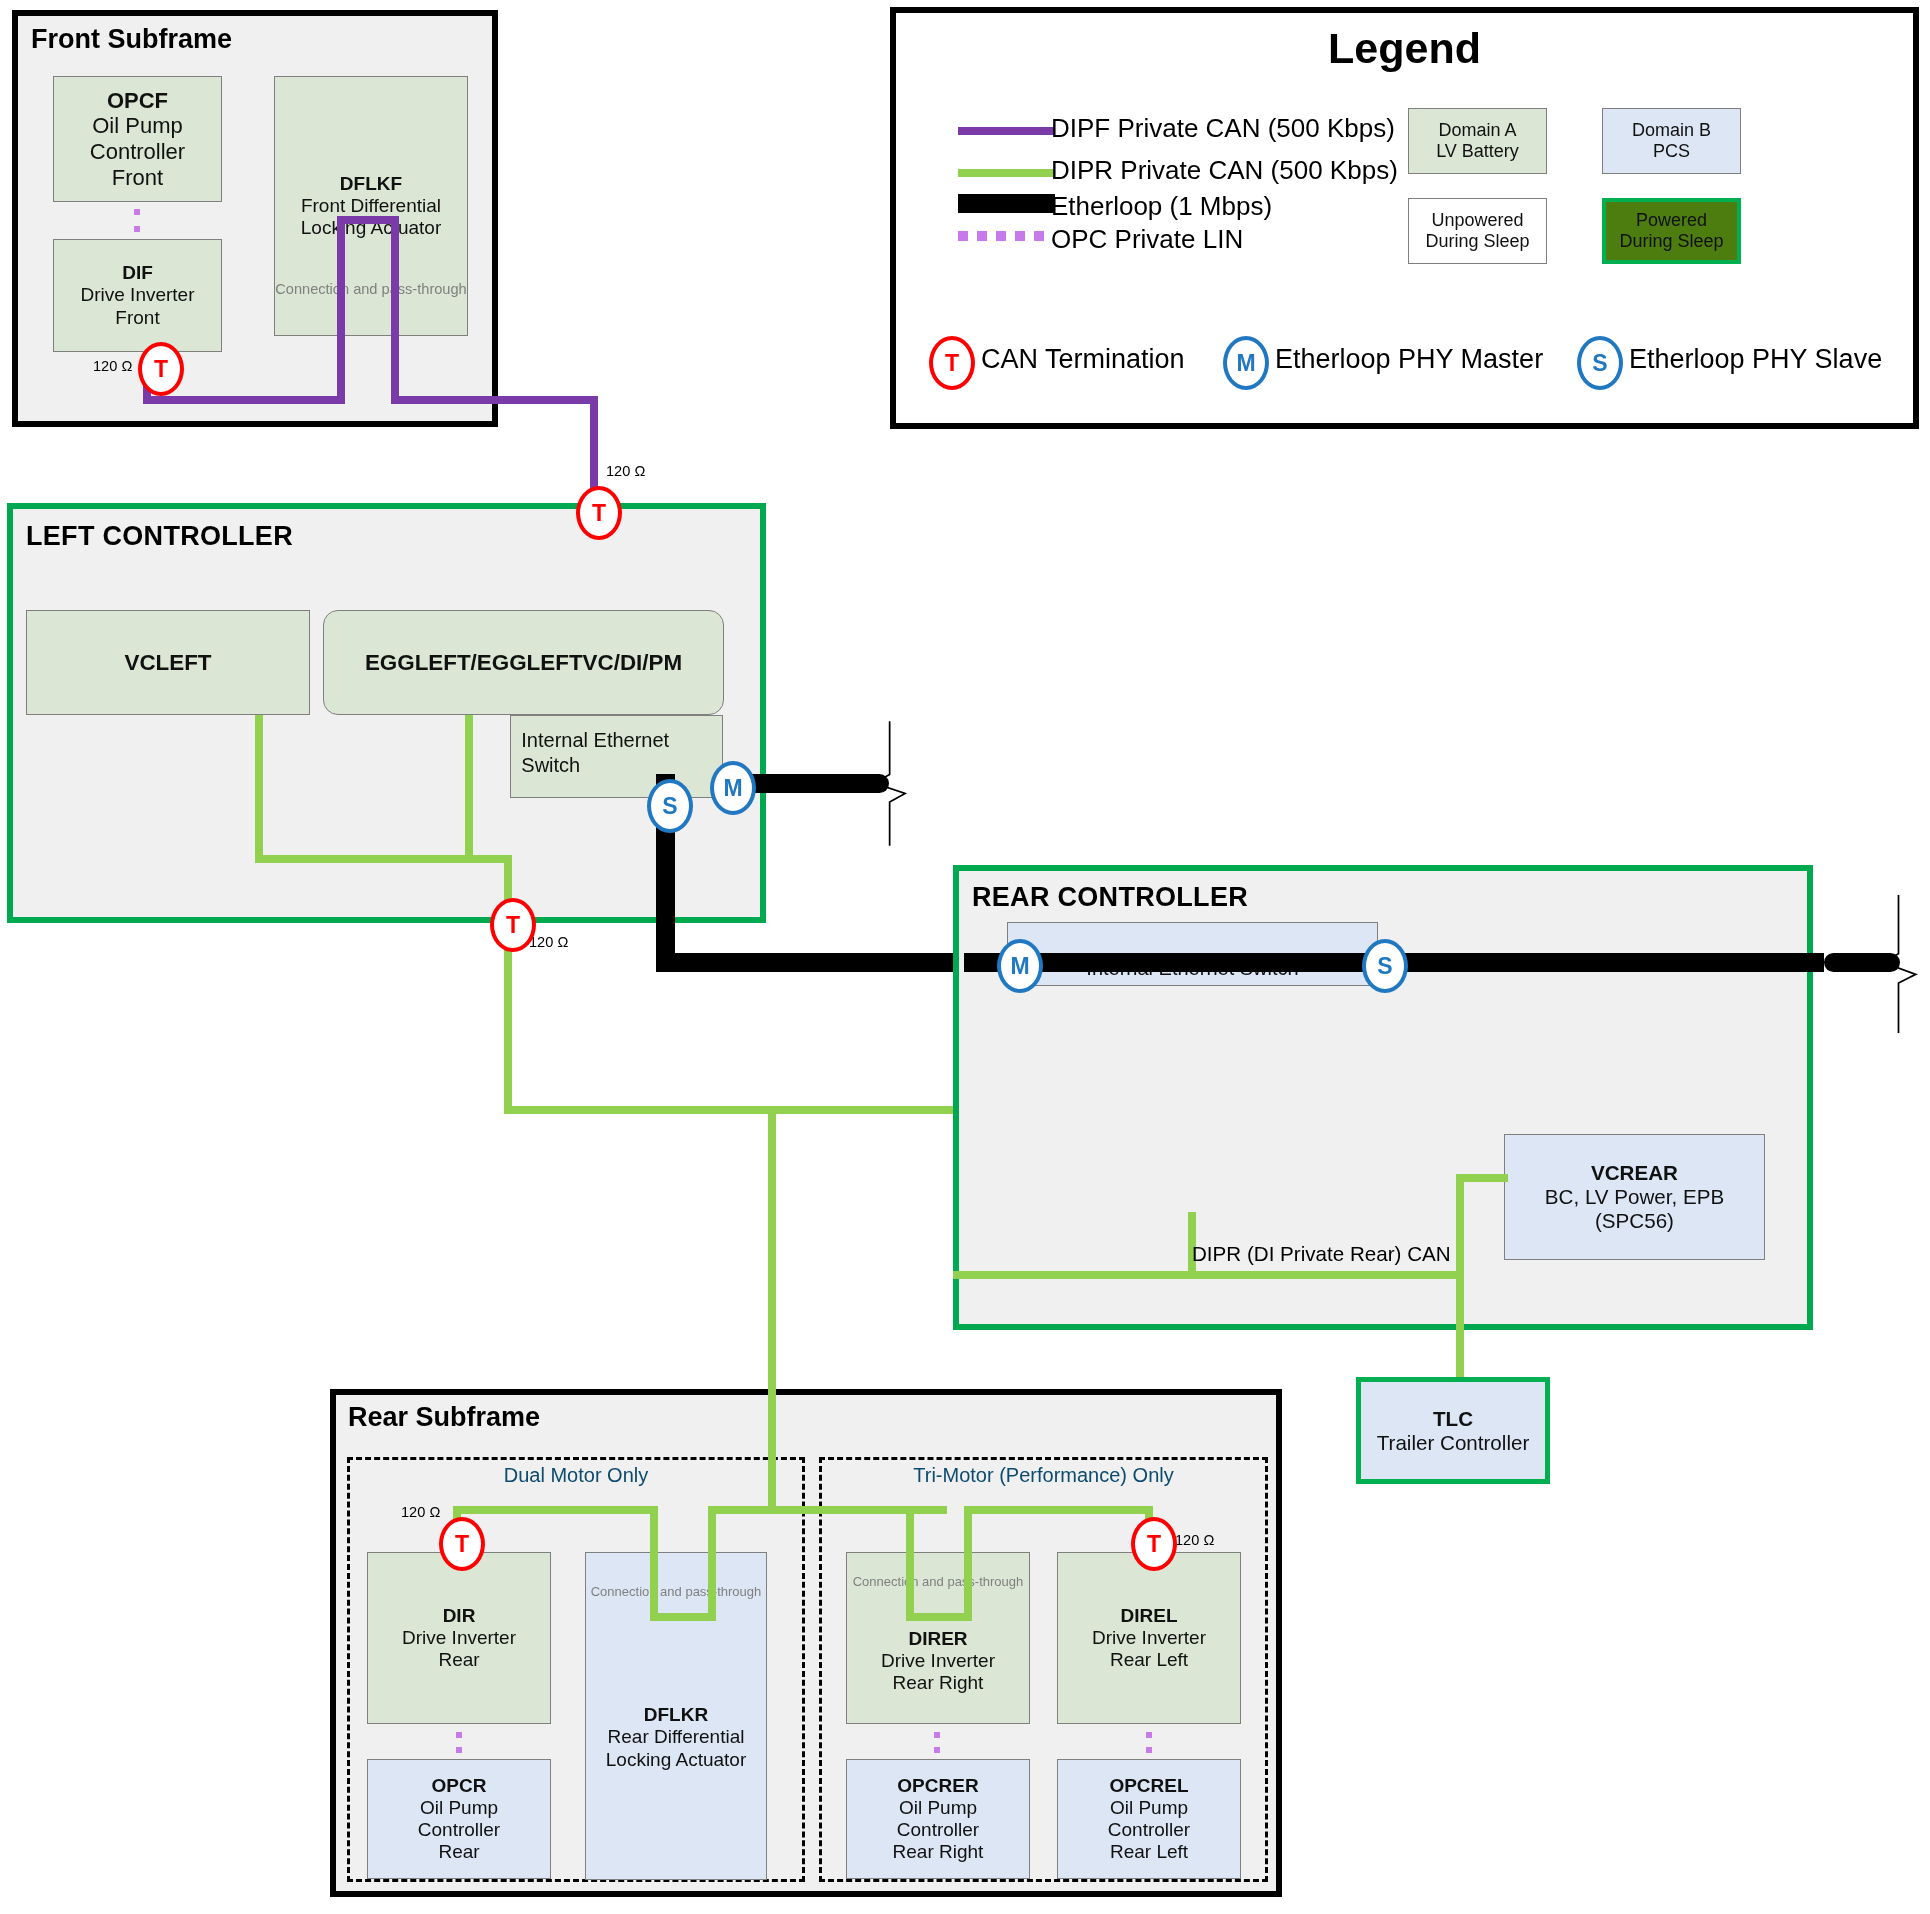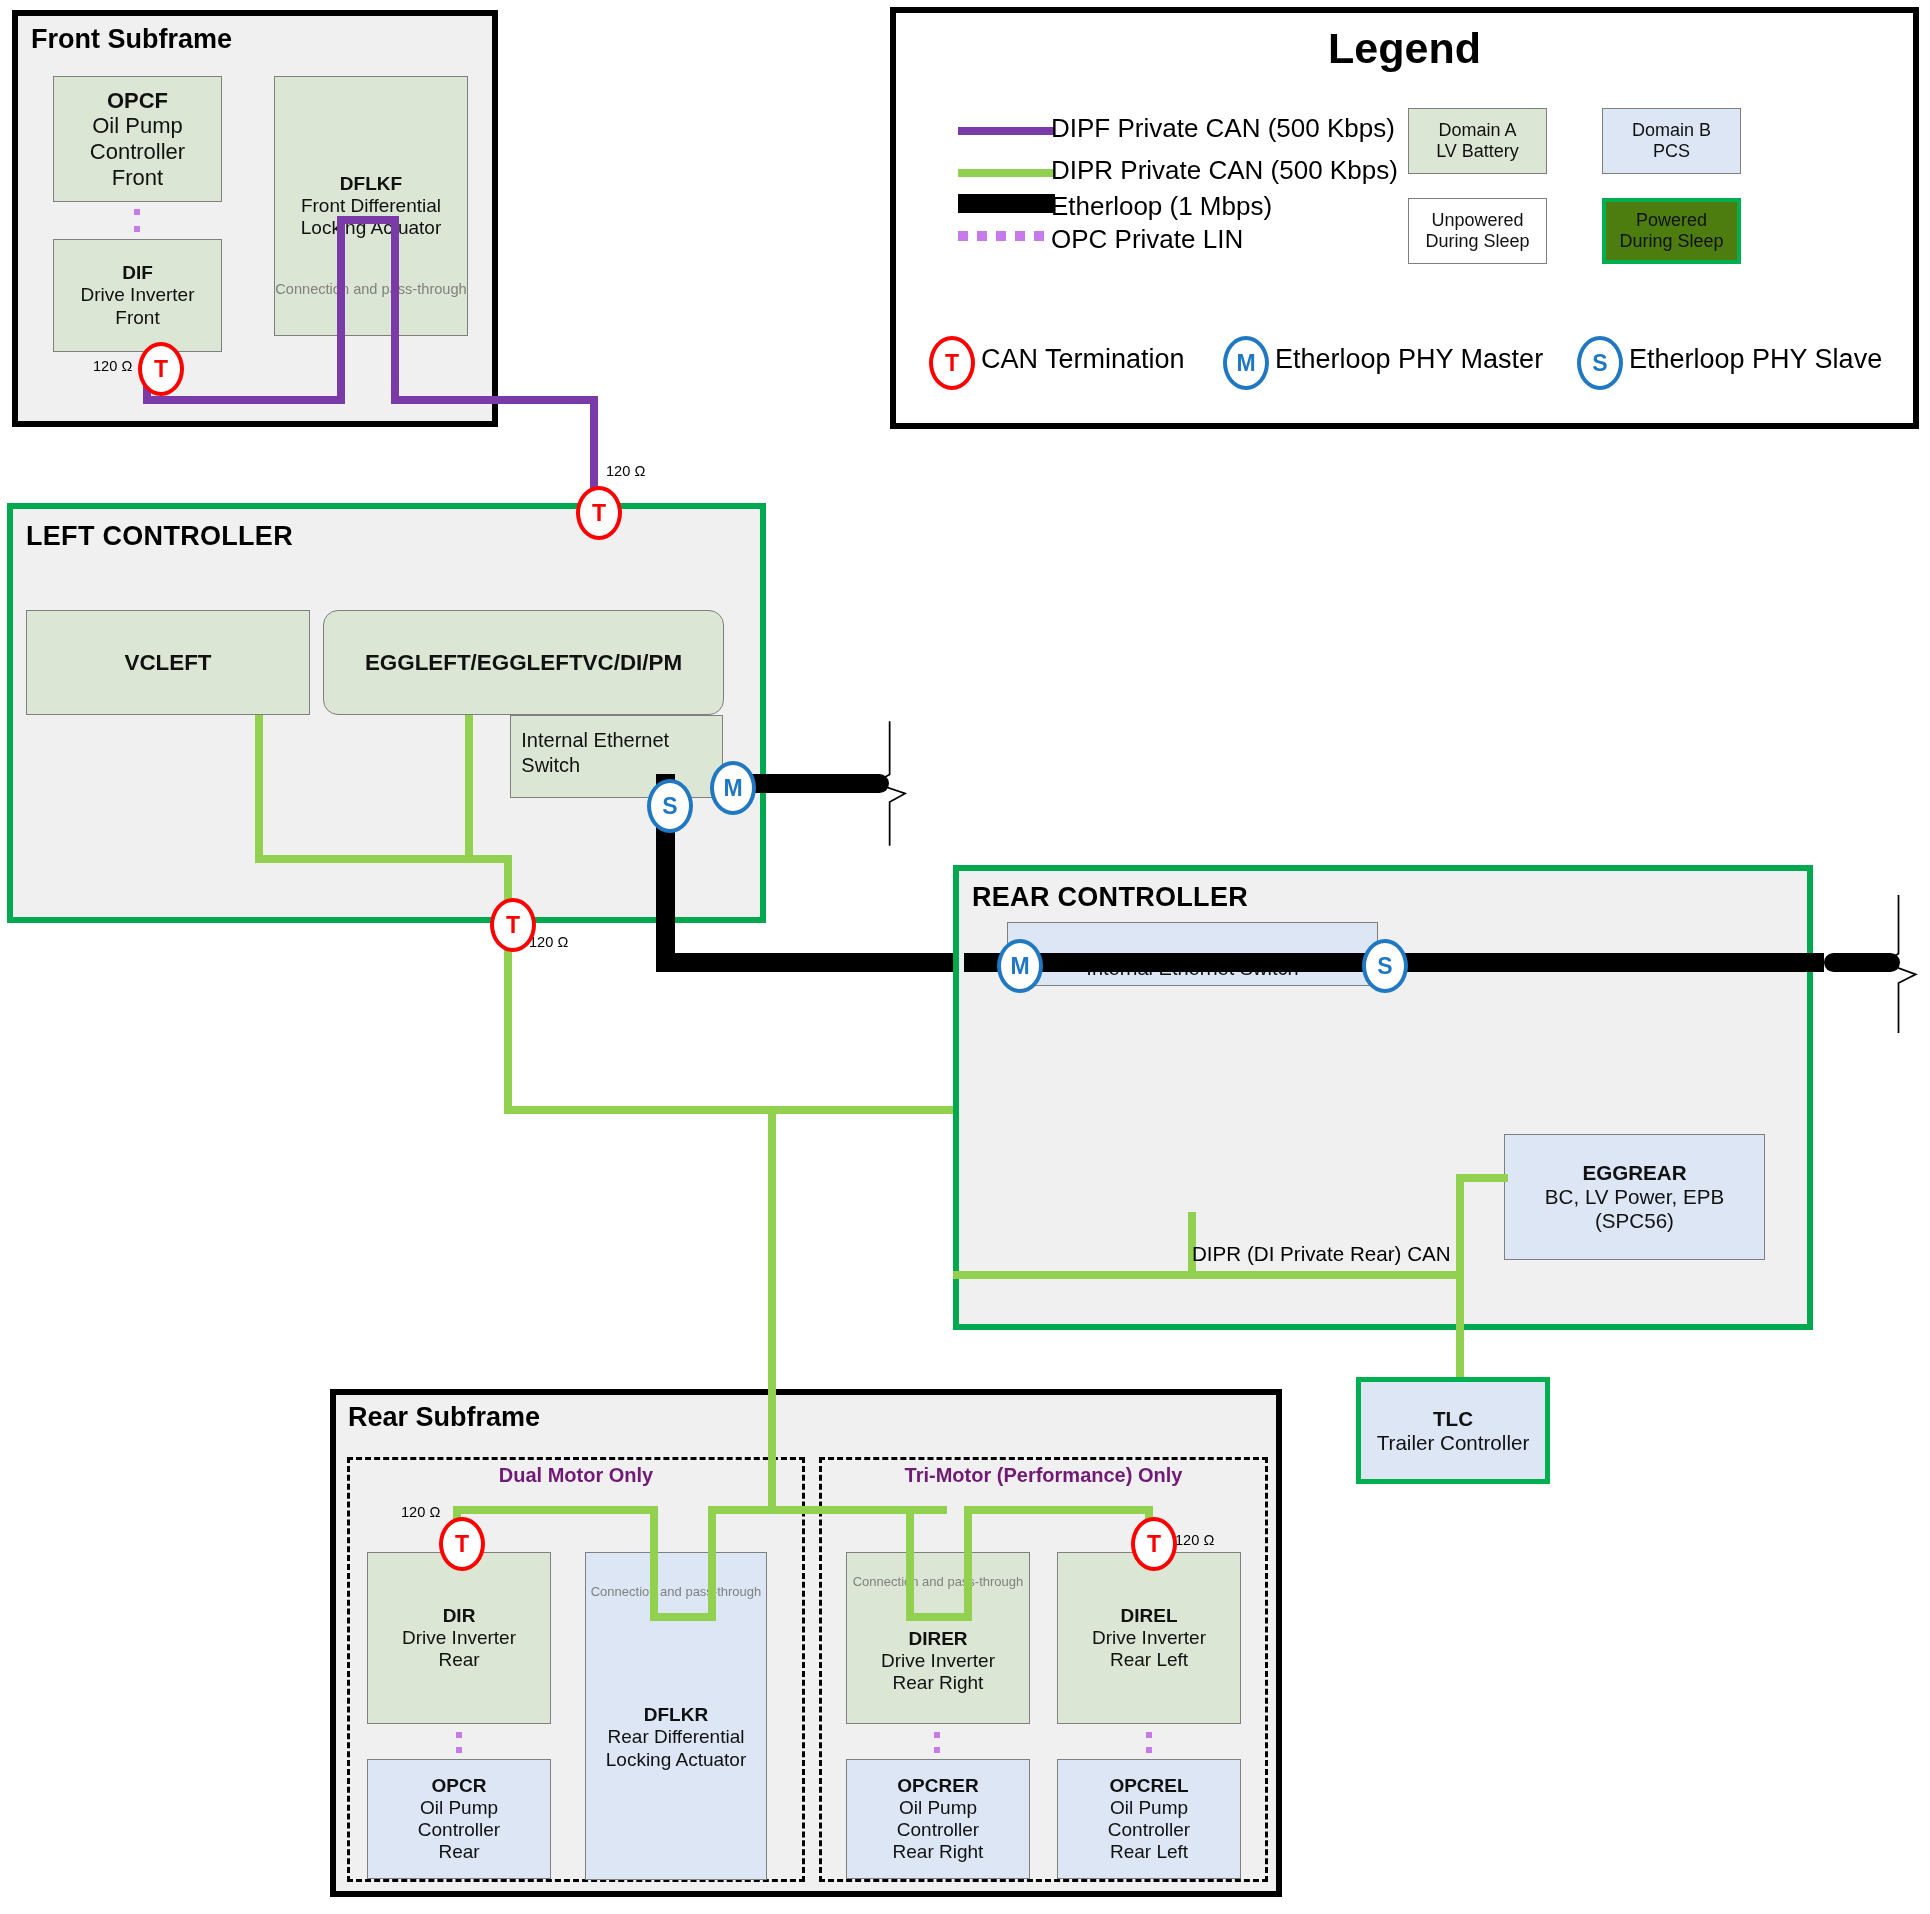--- a/index.html
+++ b/index.html
@@ -20,21 +20,21 @@
   .ctl-title{position:absolute;font-weight:bold;color:#000;letter-spacing:0.3px;}
 
   .bx{display:flex;flex-direction:column;align-items:center;justify-content:center;
       text-align:center;line-height:1.16;color:#111;}
   .bx b{font-weight:bold;display:block;}
   .bx span{display:block;}
 
   .cp-note{position:absolute;left:0;right:0;text-align:center;color:#808080;
            font-size:14.6px;font-style:normal;}
 
-  .sub-label{position:absolute;text-align:center;font-weight:bold;color:#701a75;}
+  .sub-label{position:absolute;text-align:center;font-weight:normal;color:#0c4a6e;}
 
   .ohm{position:absolute;font-size:14.6px;color:#000;white-space:nowrap;}
 
   
   .w{position:absolute;}
   .w-purple{background:#7A3BA8;}
   .w-green{background:#92D050;}
   .w-black{background:#000000;}
 
   
@@ -185,21 +185,21 @@
 
   <div class="abs grn-frame" style="left:953px;top:865px;width:860px;height:465px;"></div>
   <div class="ctl-title" style="left:972px;top:882px;font-size:27px;">REAR CONTROLLER</div>
 
   <div class="abs dom-b" style="left:1007px;top:922px;width:371px;height:64px;">
     <div style="position:absolute;left:0;right:0;bottom:5.2px;text-align:center;font-size:20px;color:#111;">Internal Ethernet Switch</div>
   </div>
 
 
   <div class="abs dom-b bx" style="left:1504px;top:1134px;width:261px;height:126px;font-size:20.6px;">
-    <b>EGGREAR</b>
+    <b>VCREAR</b>
     <span>BC, LV Power, EPB</span>
     <span>(SPC56)</span>
   </div>
 
   <div class="w w-black abs" style="left:964px;top:953px;width:860px;height:19px;"></div>
   <svg class="abs" style="left:1876px;top:895px;width:45px;height:138px;" viewBox="0 0 52 160">
     <polyline points="26,0 26,68 8,78 46,92 26,102 26,160" fill="none" stroke="#000" stroke-width="2"></polyline>
   </svg>
   <div class="w w-black abs" style="left:1824px;top:953px;width:76px;height:19px;border-radius:9.5px;"></div>
 

